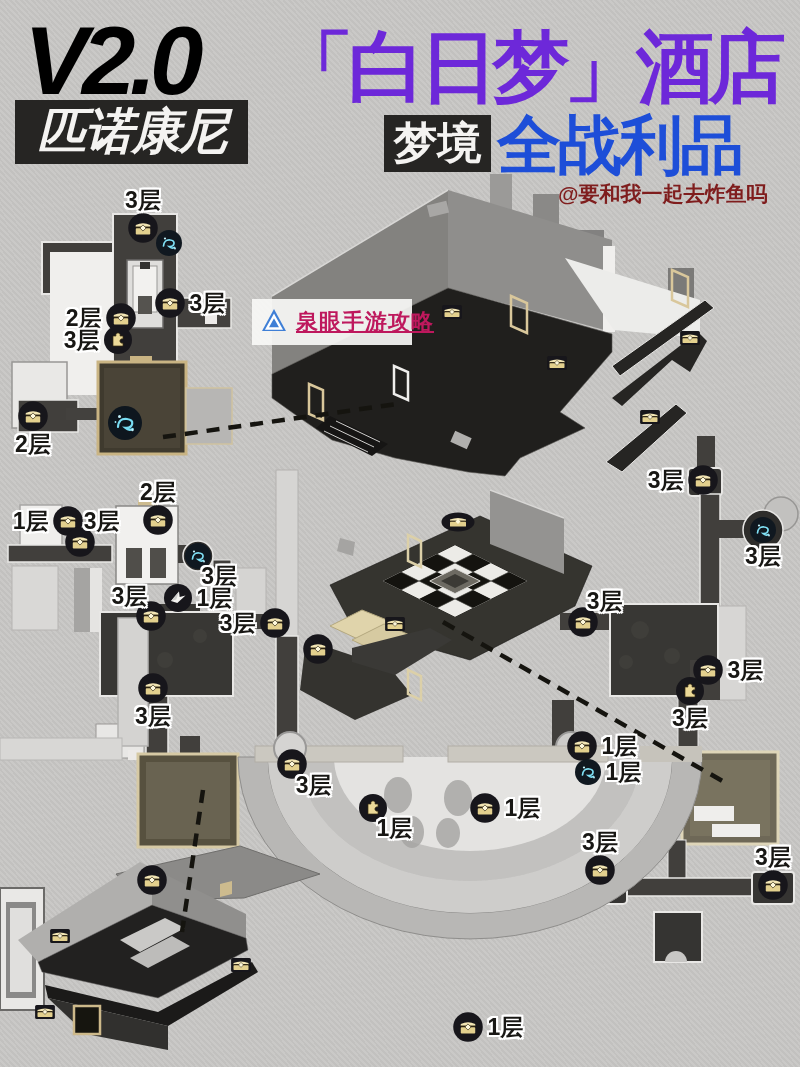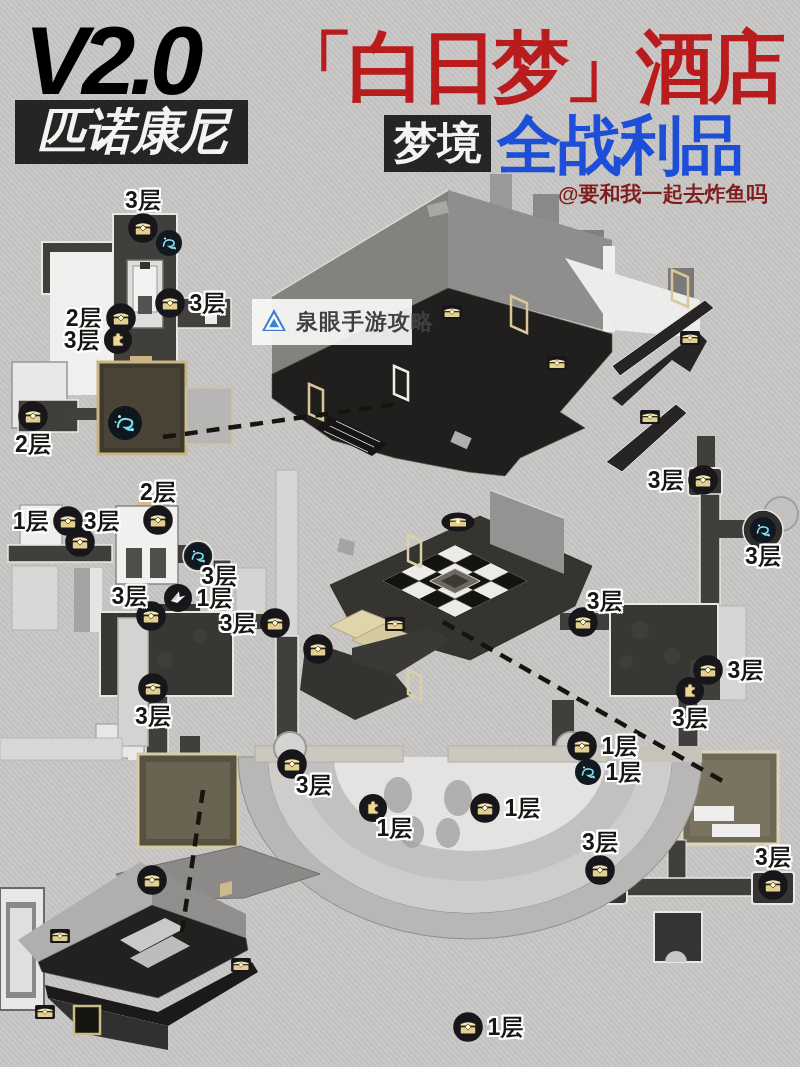--- a/index.html
+++ b/index.html
@@ -3,33 +3,33 @@
 <meta charset="utf-8">
 <style>
   html,body{margin:0;padding:0;background:#b9b8b6;}
   .stage{position:relative;width:800px;height:1067px;margin:0 auto;background:#c8c7c5;overflow:hidden;
          font-family:"Liberation Sans","DejaVu Sans",sans-serif;}
   .stage::after{content:"";position:absolute;inset:0;pointer-events:none;
     background:repeating-linear-gradient(47deg,rgba(255,255,255,.035) 0 2px,rgba(0,0,0,.03) 2px 4px);}
   
   .t-version{position:absolute;left:24px;top:6px;font-size:96px;font-weight:900;font-style:italic;
              letter-spacing:-6px;color:#000000;}
-  .t-hotel{position:absolute;left:276px;top:16px;font-size:78px;font-weight:900;color:#b91c1c;
+  .t-hotel{position:absolute;left:276px;top:16px;font-size:78px;font-weight:900;color:#6d28d9;
            letter-spacing:-6px;white-space:nowrap;}
   .t-badge{position:absolute;background:#262523;color:#f4f3f1;display:flex;align-items:center;
            justify-content:center;font-weight:900;}
   .t-badge1{left:15px;top:100px;width:233px;height:64px;font-size:49px;font-style:italic;letter-spacing:-2px;}
   .t-badge2{left:384px;top:115px;width:107px;height:57px;font-size:44px;}
   .t-sub{position:absolute;left:497px;top:102px;font-size:64px;font-weight:900;color:#1d4ed8;
          letter-spacing:-3px;white-space:nowrap;}
   .t-credit{position:absolute;left:558px;top:180px;font-size:21px;font-weight:700;color:#7f1d1d;white-space:nowrap;}
   
   .watermark{position:absolute;left:252px;top:299px;width:160px;height:46px;background:rgba(248,248,246,.92);
              display:flex;align-items:center;gap:7px;padding-left:7px;box-sizing:border-box;z-index:30;}
-  .watermark .wm-text{font-size:22px;font-weight:900;color:#404040;letter-spacing:1px;white-space:nowrap;}
+  .watermark .wm-text{font-size:22px;font-weight:900;color:#be185d;letter-spacing:1px;white-space:nowrap;text-decoration:underline;}
   
   .map-svg{position:absolute;left:0;top:0;z-index:10;}
   .dashline{stroke:#15140f;stroke-width:4.5;stroke-dasharray:13 9;stroke-linecap:butt;}
   
   .marker-layer{position:absolute;inset:0;z-index:40;}
   .marker{position:absolute;transform:translate(-50%,-50%);}
   .marker svg{display:block;width:100%;height:100%;}
   .flabel{position:absolute;font-size:23px;font-weight:900;color:#181714;white-space:nowrap;line-height:1;
     text-shadow:-2px -2px 0 #fff,2px -2px 0 #fff,-2px 2px 0 #fff,2px 2px 0 #fff,
                 -2px 0 0 #fff,2px 0 0 #fff,0 -2px 0 #fff,0 2px 0 #fff;}

